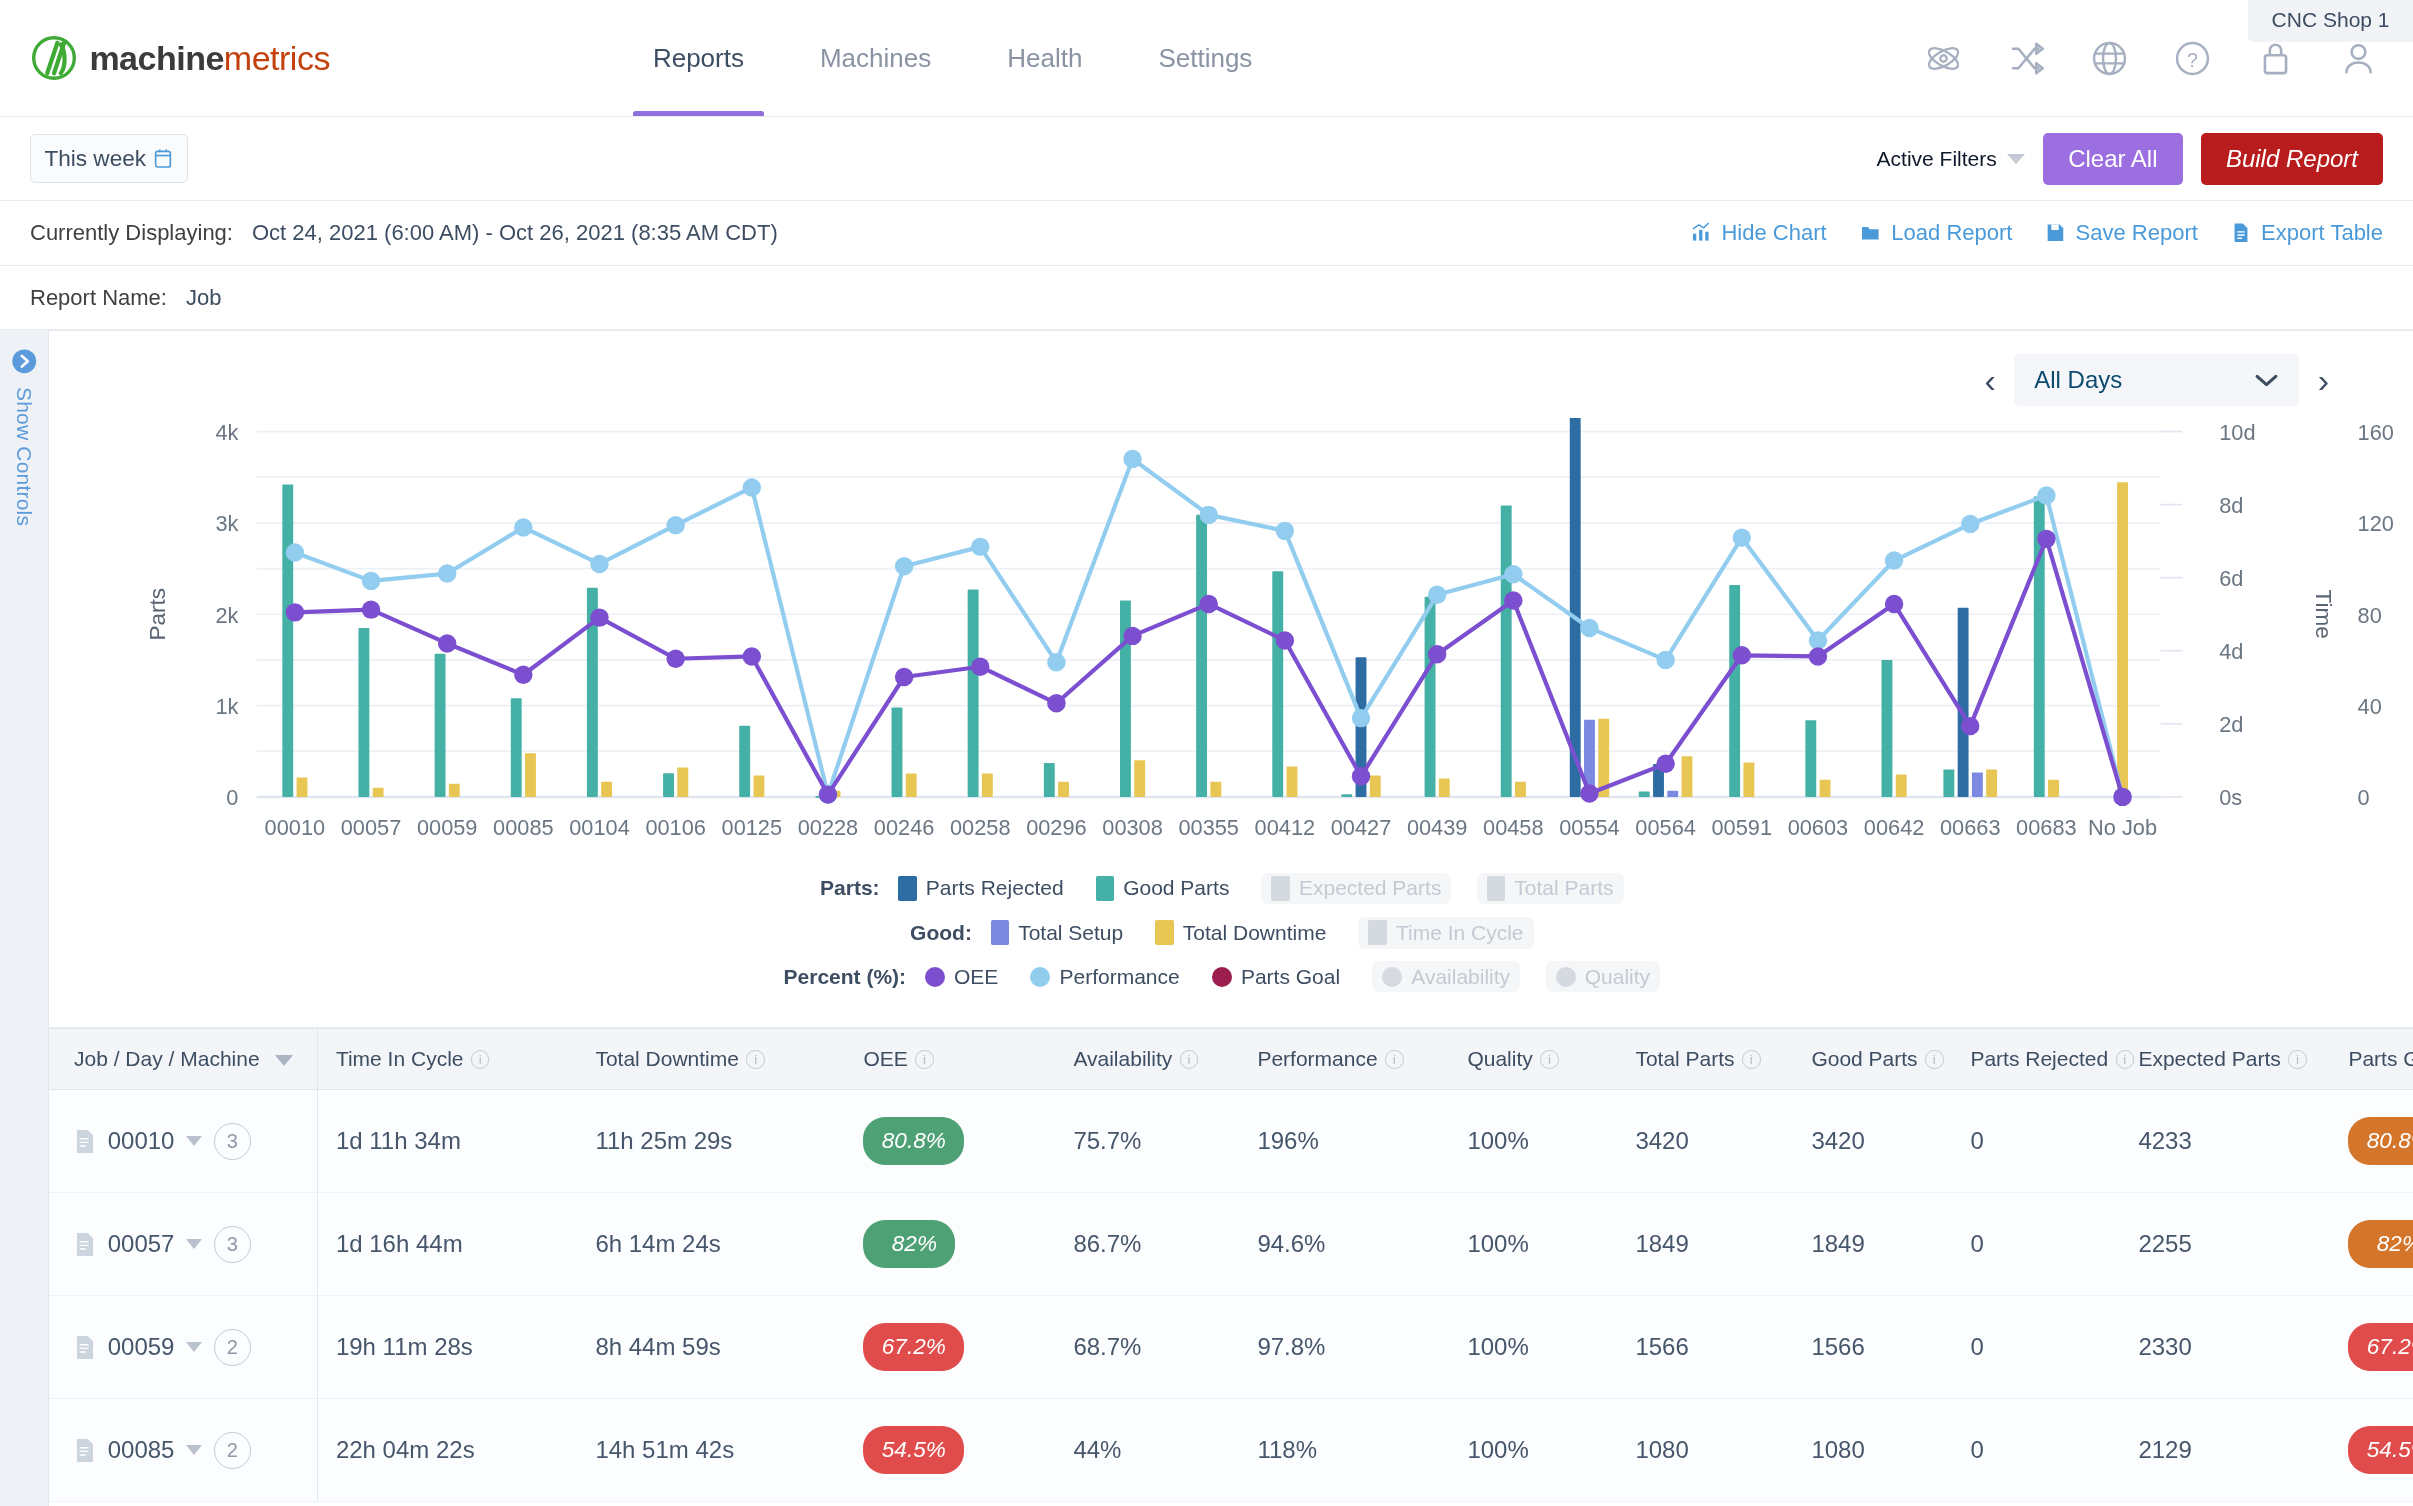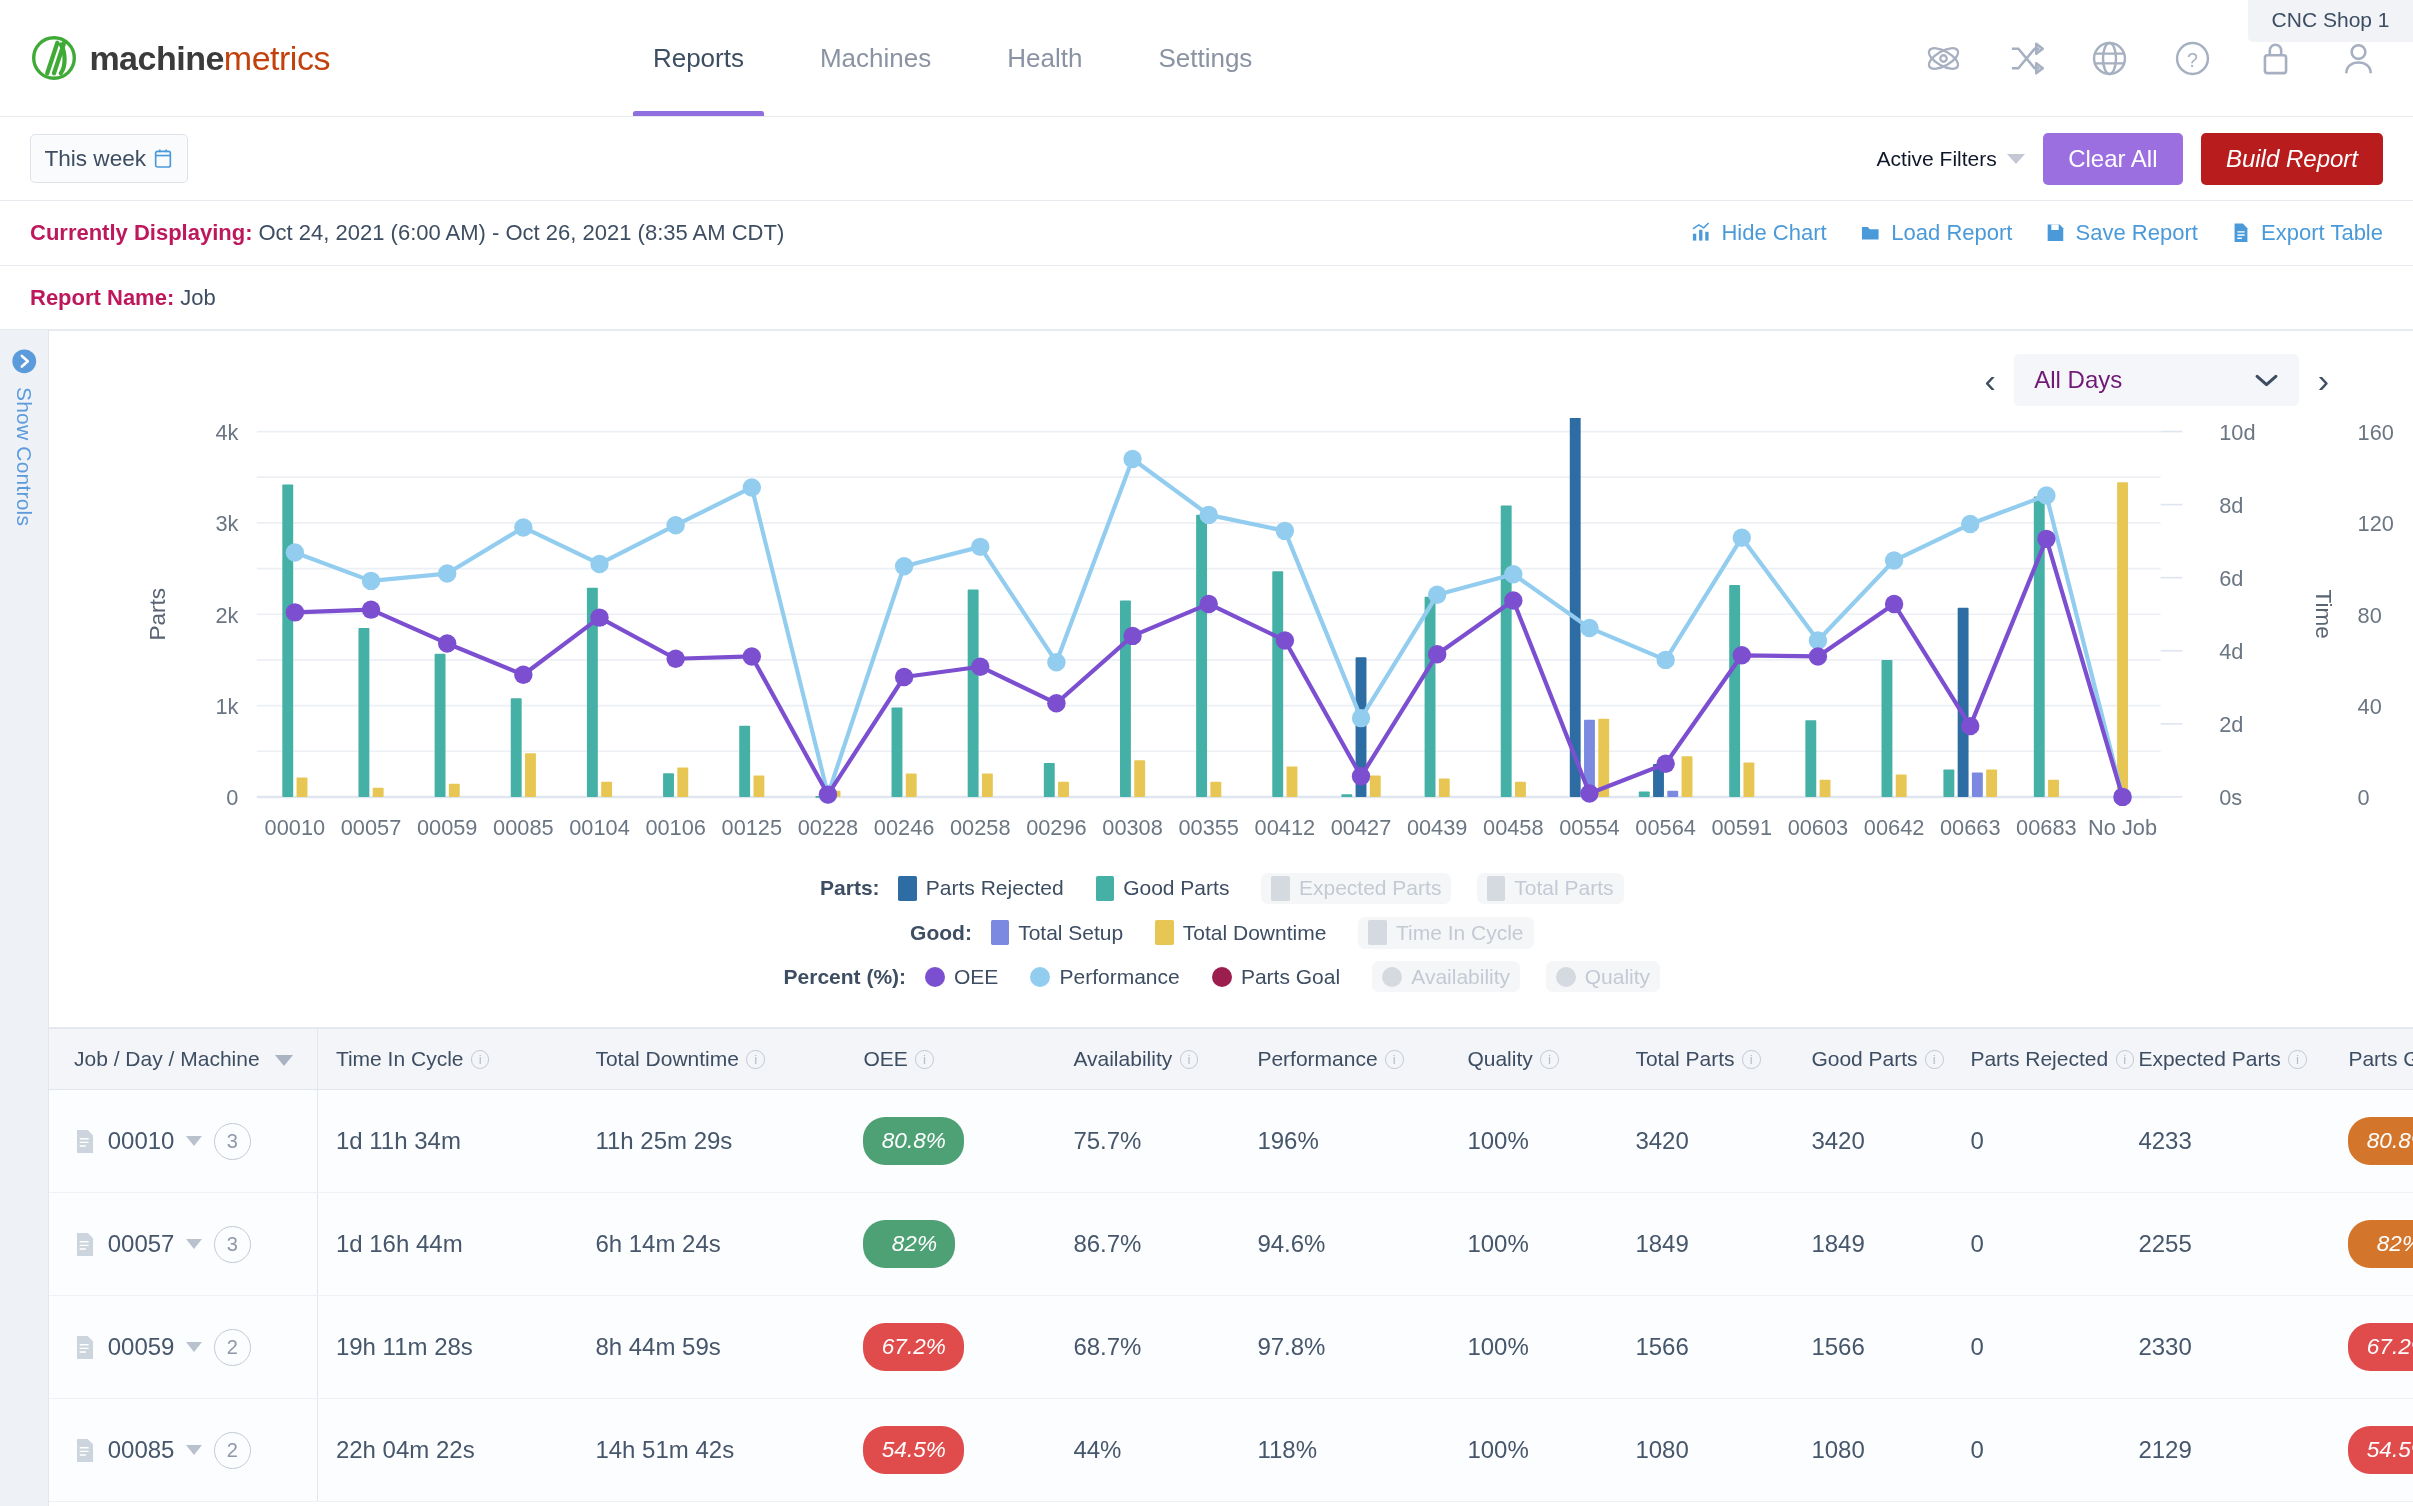--- a/index.html
+++ b/index.html
@@ -51,21 +51,21 @@
   .caret-down { width:0;height:0;border-left:9.2px solid transparent;border-right:9.2px solid transparent;border-top:10px solid #c3c9d4; }
   .btn { border:none; border-radius:5px; color:#fff; font-size:24px; font-family:inherit;
          padding:0 25px; height:52px; cursor:pointer; }
   .btn-clear { background:#9b6fe0; }
   .btn-build { background:#b91c1c;font-style:italic; }
   
   .displaybar {
     height:65px; display:flex; align-items:center; padding:0 30px;
     border-bottom:0.8px solid #e7eaee; position:relative; font-size:22px; background:#fff;
   }
-  .lbl-purple { color:#be185d; font-weight:700; margin-right:6px; }
+  .lbl-purple { color:#404040; font-weight:400; margin-right:19px; }
   .db-actions { position:absolute; right:30px; display:flex; align-items:center; gap:32px; }
   .db-action { color:#4a9ada; font-size:22px; display:flex; align-items:center; gap:9.2px; cursor:pointer; }
   
   .reportbar { height:64px; display:flex; align-items:center; padding:0 30px;
                border-bottom:0.8px solid #e7eaee; font-size:22px; background:#fff; }
   
   .bodywrap { display:flex; height:calc(1507px - 117px - 84px - 65px - 64px); }
   .showctrl {
     width:49px; background:#eef1f6; border-right:0.8px solid #e2e7ee;
     display:flex; flex-direction:column; align-items:center; padding-top:17px; cursor:pointer;
@@ -74,21 +74,21 @@
     writing-mode:vertical-rl; font-size:21px; color:#5c9bdb; margin-top:11.7px; letter-spacing:0.2px;
   }
   .content { flex:1; position:relative; overflow:hidden; background:#fff; }
   
   .chartcard { border:0.8px solid #e7eaee; border-left:none; border-right:none; background:#fff; padding-top:11.7px; }
   .chart-toolbar { display:flex; justify-content:flex-end; align-items:center; gap:18.4px; padding:11.7px 84px 3.4px 0; }
   .arrow-btn { font-size:34px; color:#3d4d62; background:none; border:none; cursor:pointer; line-height:1; font-family:inherit;}
   .day-select {
     width:285px; height:52px; background:#f4f6f9; border:none; border-radius:5px;
     display:flex; align-items:center; justify-content:space-between; padding:0 20px;
-    font-size:24px; color:#701a75; cursor:pointer;
+    font-size:24px; color:#0c4a6e; cursor:pointer;
   }
   .plot { position:relative; height:436px; margin:8.4px 0 0 0; }
   .legend { padding:18.4px 0 22px 0; }
   .legend-row { display:flex; align-items:center; justify-content:center; gap:7px; margin-bottom:12.6px; }
   .legend-title { font-size:21px; font-weight:700; color:#3d4d62; margin-right:11.7px; }
   .legend-item { display:flex; align-items:center; gap:9.2px; font-size:21px; color:#3d4d62; margin-right:25px; cursor:pointer; }
   .legend-item.off { color:#c4cad4; background:#f5f6f8; border-radius:6.7px; padding:3.4px 10px; margin-right:18.4px;}
   .lg-sq { width:18.4px; height:25px; border-radius:1.7px; }
   .lg-ci { width:20px; height:20px; border-radius:50%; }
   

